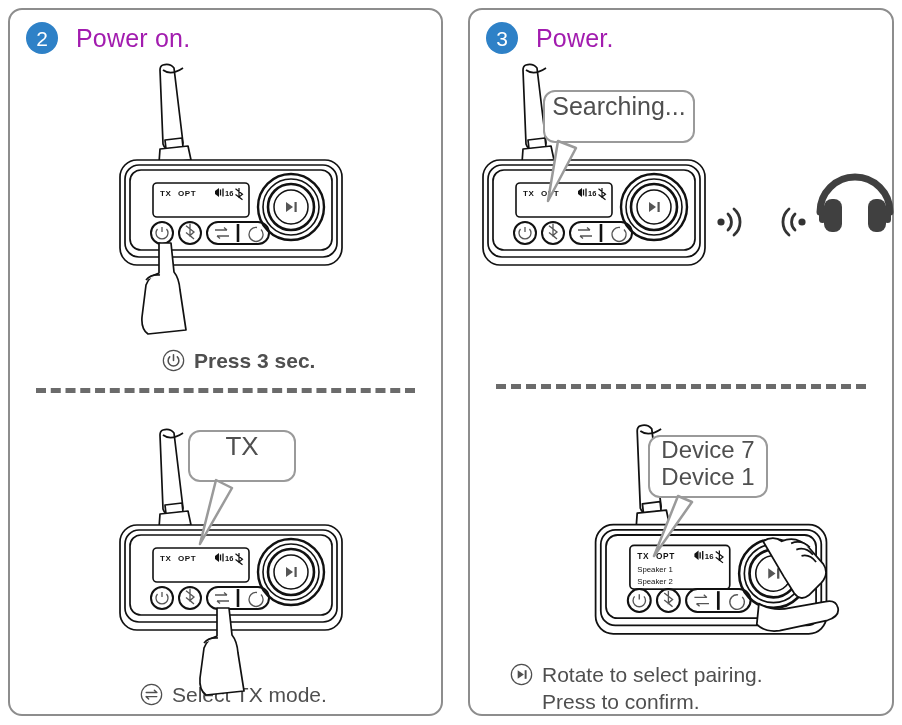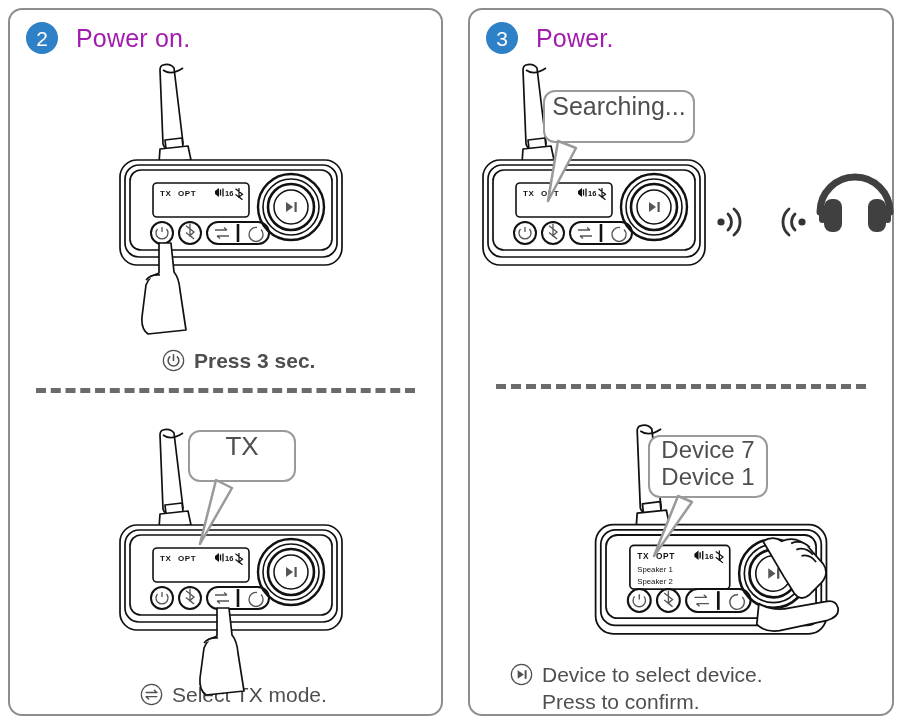--- a/index.html
+++ b/index.html
@@ -349,18 +349,18 @@
         <path d="M203 123 q10 -4 18 4 M208 129 q9 -3 16 5 M213 135 q8 -2 14 6"></path>
       </g>
     </svg>
 
     <div class="cap" style="left:40px;top:652px;">
       <svg class="glyph" width="23" height="23" viewBox="0 0 24 24">
         <circle cx="12" cy="12" r="10.6" fill="none" stroke="#4f4f4f" stroke-width="1.3"></circle>
         <path d="M8 7.5 l6.5 4.5 l-6.5 4.5 Z" fill="#4f4f4f"></path>
         <rect x="15.3" y="7.5" width="2" height="9" fill="#4f4f4f"></rect>
       </svg>
-      <span>Device to select device.
+      <span>Rotate to select pairing.
 Press to confirm.</span>
     </div>
   </div>
 
 </div>
 
 </body></html>

